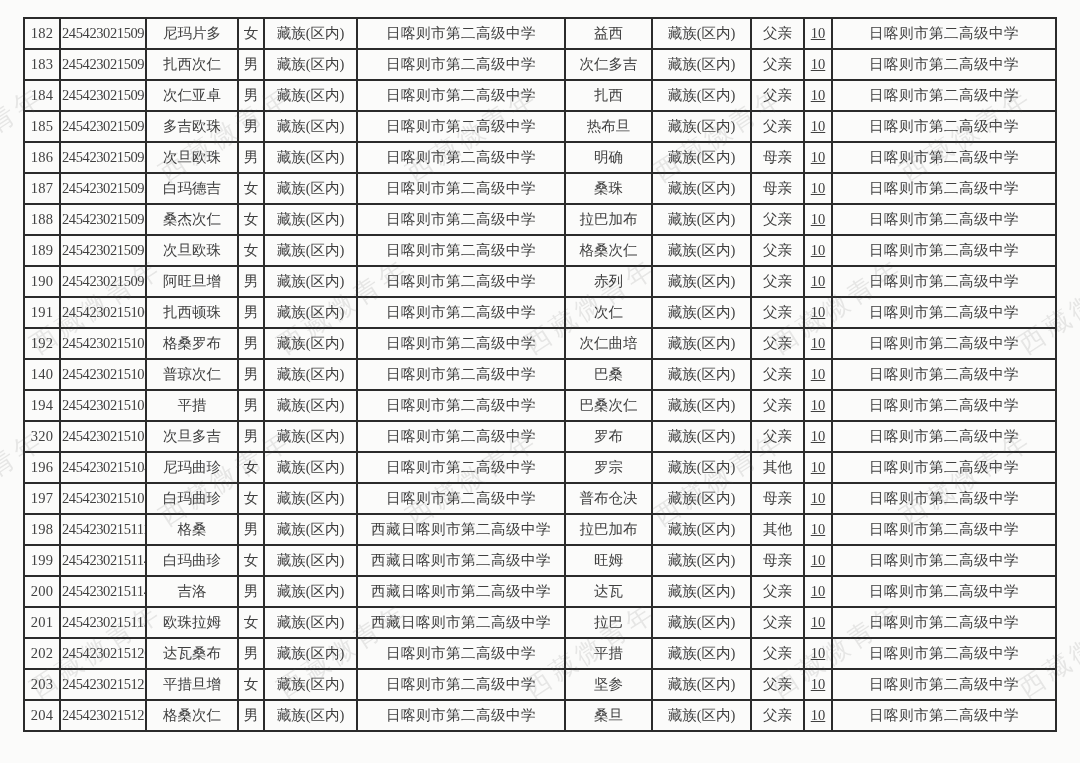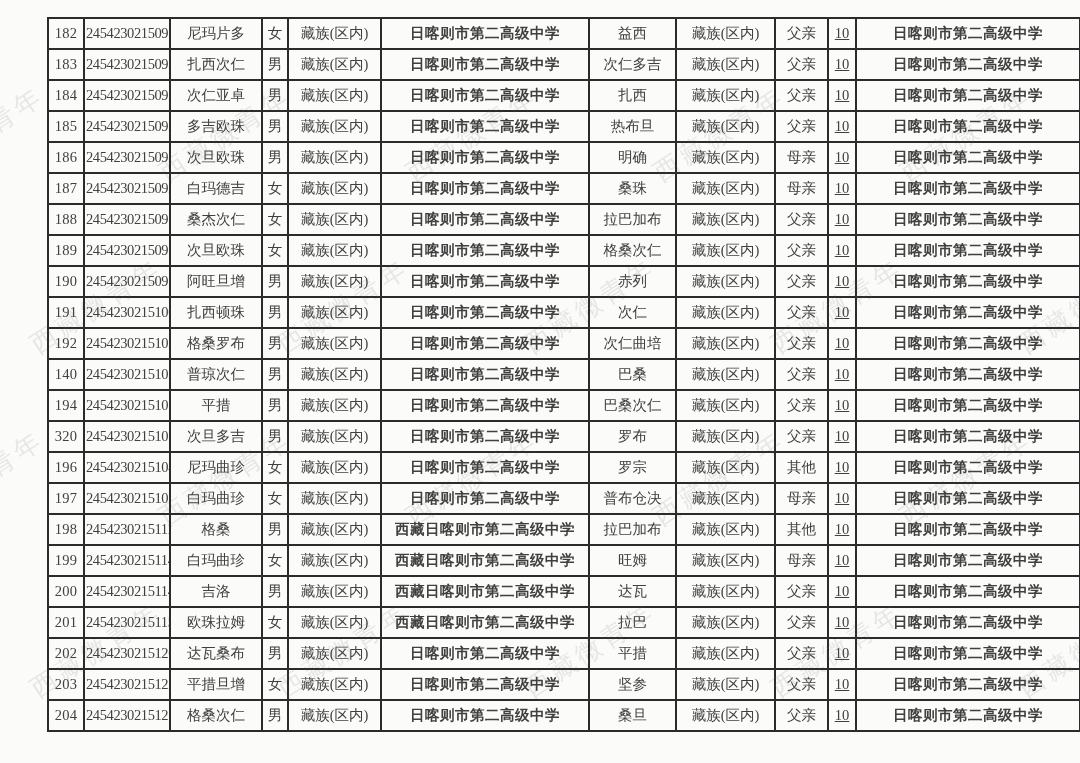--- a/index.html
+++ b/index.html
@@ -18,41 +18,40 @@
     background: #fbfbfa;
   }
   table.roster {
     position: absolute;
     left: 23px;
     top: 17px;
     width: 1032px;
     border-collapse: collapse;
     table-layout: fixed;
     background: transparent;
-    margin-left: 24px;
   }
   table.roster, table.roster td {
     border: 2px solid #2b2b2b;
   }
   table.roster tr {
     height: 31px;
   }
   table.roster td {
     padding: 0 1px;
     text-align: center;
     vertical-align: middle;
     color: #404040;
     font-size: 14.5px;
     white-space: nowrap;
     overflow: hidden;
   }
   td.col-seq { font-size: 13.5px; letter-spacing: 0.3px; }
   td.col-exam-no { font-size: 13px; letter-spacing: -0.4px; }
   td.col-num { font-size: 13.5px; text-decoration: underline; }
-  td.col-school, td.col-admission-school { letter-spacing: 0.5px; font-weight: bold; }
+  td.col-school, td.col-admission-school { letter-spacing: 0.5px; }
 
   .wm-layer {
     position: absolute;
     left: 0; top: 0;
     width: 1080px; height: 763px;
     pointer-events: none;
     z-index: 5;
     overflow: hidden;
   }
   .wm {

